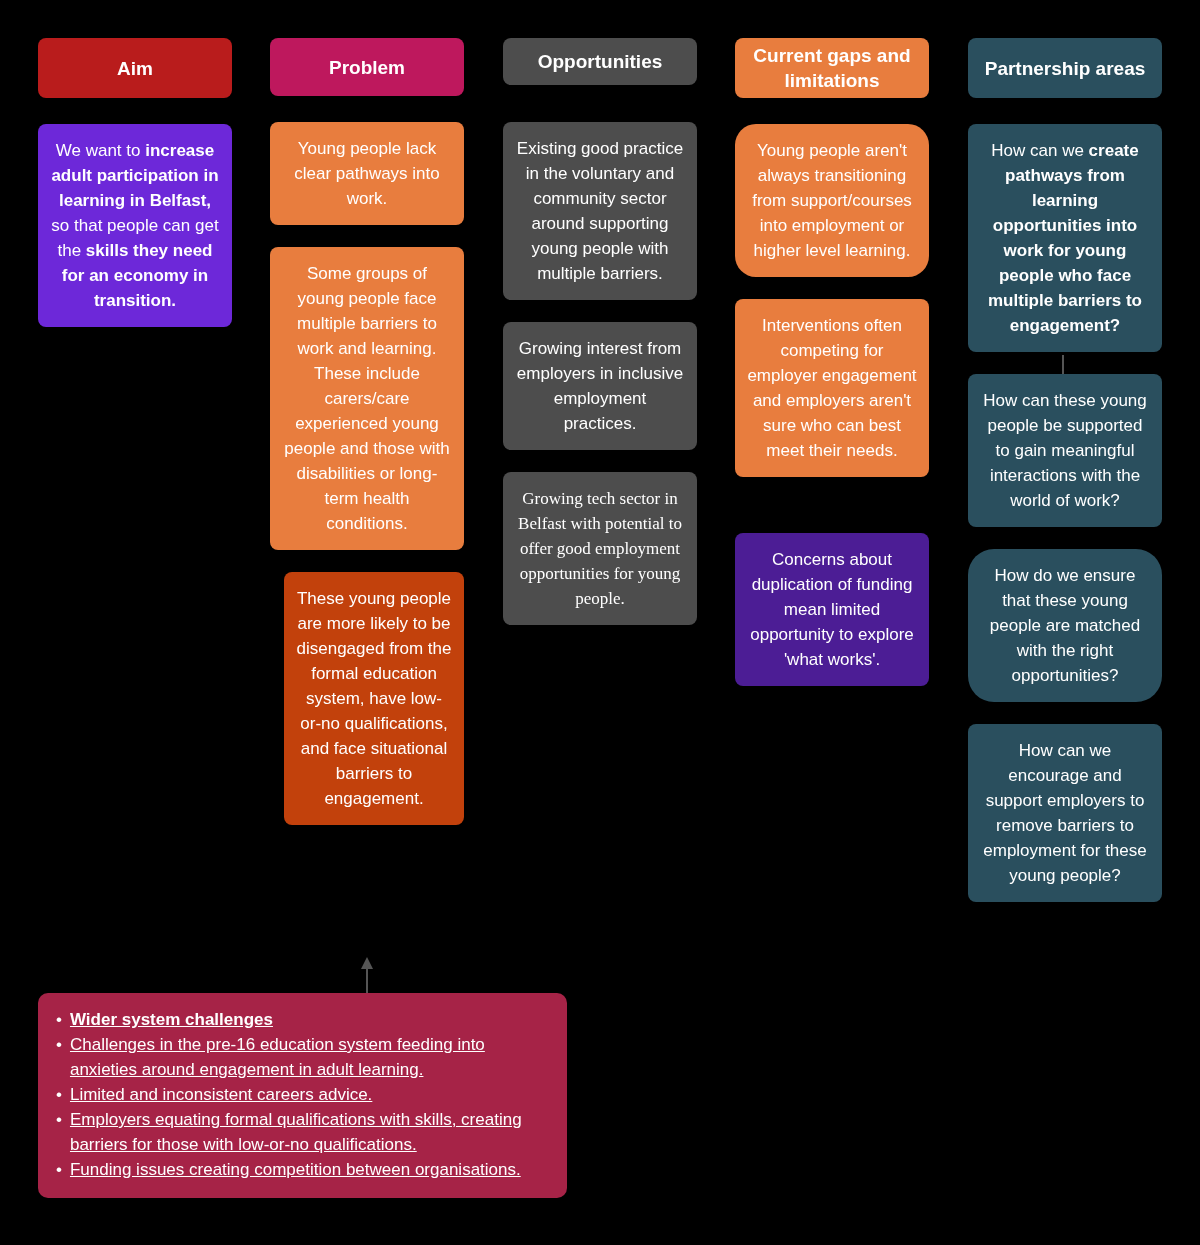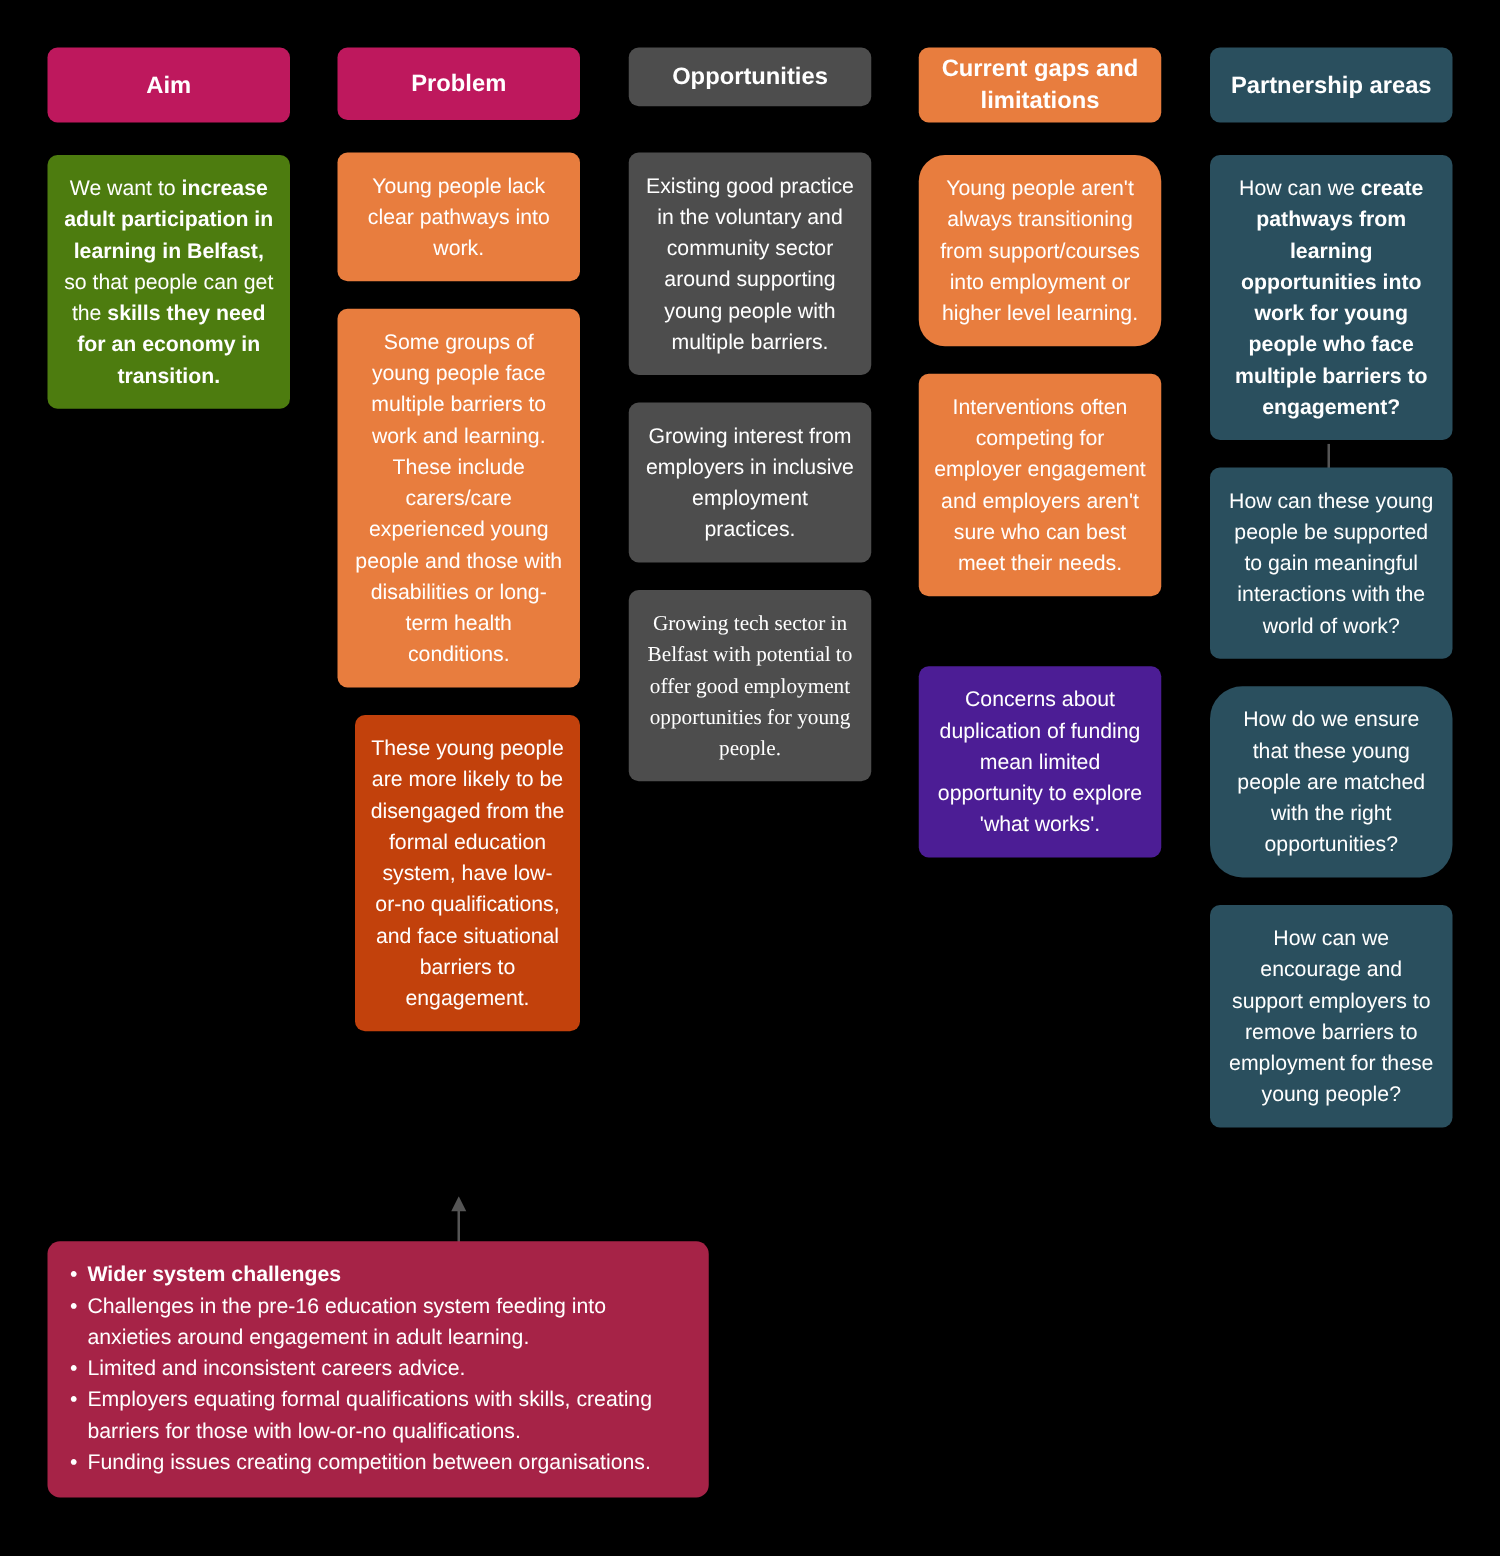--- a/index.html
+++ b/index.html
@@ -62,21 +62,21 @@
     font-size: 17px;
     line-height: 25px;
     text-align: left;
   }
   .bullet-row {
     display: flex;
     align-items: flex-start;
     gap: 8px;
   }
   .bullet-dot { flex: 0 0 auto; line-height: 25px; }
-  .bullet-text { flex: 1 1 auto; }
+  .bullet-text { flex: 1 1 auto; text-decoration: underline; }
   .bullet-text.strong { font-weight: bold; }
 
   
   .arrow {
     position: absolute;
     width: 14px;
     pointer-events: none;
   }
   .arrow svg { display: block; }
 </style>
@@ -106,24 +106,24 @@
       </div>
       <div class="arrow" style="left: 1056px; top: 748px; height: 40px;">
         <svg width="14" height="40" viewBox="0 0 14 40">
           <line x1="7" y1="0" x2="7" y2="29" stroke="#555555" stroke-width="2"></line>
        <polygon points="7,40 1,28 13,28" fill="#555555"></polygon>
         </svg>
       </div>
     </div>
 
   <div class="col col-aim" id="col-aim">
-      <div class="header" style="background: #be185d; position: absolute; left: 0px; right: 0px; top: 38px; height: 60px;">
+      <div class="header" style="background: #b91c1c; position: absolute; left: 0px; right: 0px; top: 38px; height: 60px;">
         <span>Aim</span>
       </div>
-      <div class="card" style="background: #4d7c0f; position: absolute; left: 0px; right: 0px; top: 124px;"><span>We want to </span><b>increase adult participation in learning in Belfast,</b><span> so that people can get the </span><b>skills they need for an economy in transition.</b></div>
+      <div class="card" style="background: #6d28d9; position: absolute; left: 0px; right: 0px; top: 124px;"><span>We want to </span><b>increase adult participation in learning in Belfast,</b><span> so that people can get the </span><b>skills they need for an economy in transition.</b></div>
     </div>
   <div class="col col-problem" id="col-problem">
       <div class="header" style="background: #be185d; position: absolute; left: 0px; right: 0px; top: 38px; height: 58px; text-align: right;">
         <span>Problem</span>
       </div>
       <div class="card" style="background: rgb(232, 125, 62); position: absolute; left: 0px; right: 0px; top: 122px;"><span>Young people lack clear pathways into work.</span></div>
       <div class="card" style="background: rgb(232, 125, 62); position: absolute; left: 0px; right: 0px; top: 247px;"><span>Some groups of young people face multiple barriers to work and learning. These include carers/care experienced young people and those with disabilities or long-term health conditions.</span></div>
       <div class="card" style="background: #c2410c; position: absolute; left: 0px; right: 0px; top: 572px; margin-left: 14px;"><span>These young people are more likely to be disengaged from the formal education system, have low-or-no qualifications, and face situational barriers to engagement.</span></div>
     </div>
   <div class="col col-opps" id="col-opps">

